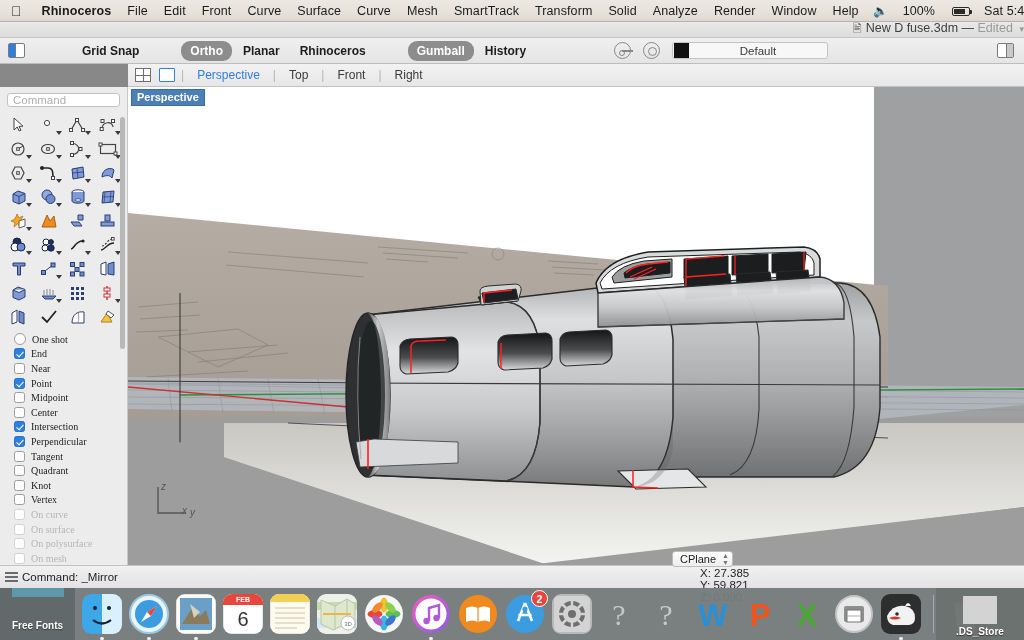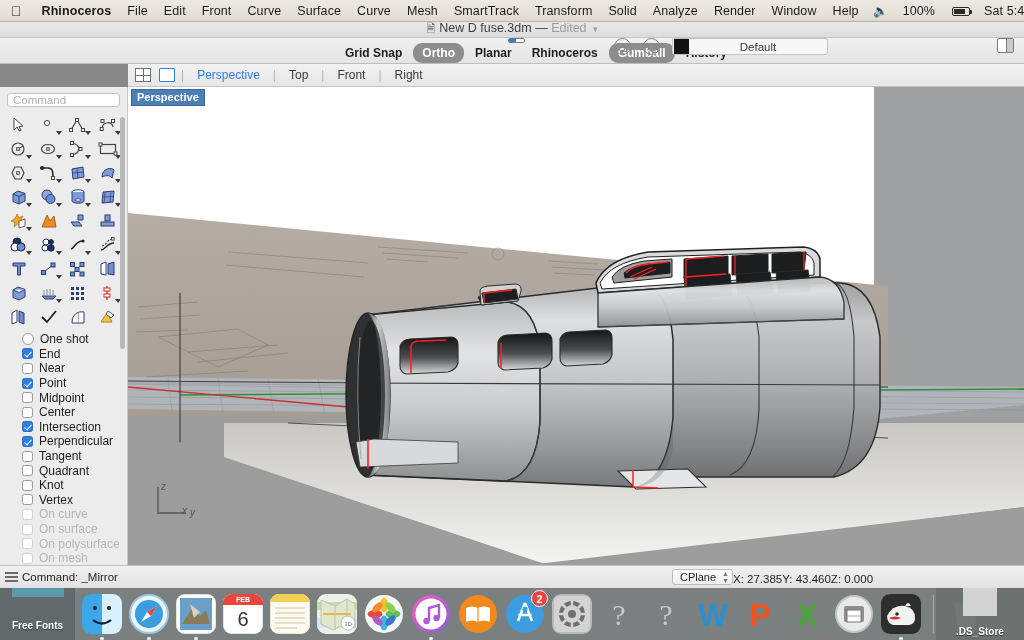--- a/index.html
+++ b/index.html
@@ -34,33 +34,33 @@
   .batt i { position: absolute; left: 1px; top: 1px; bottom: 1px; width: 68%; background: #2a2a2a; }
   .speaker-ic { font-size: 12px; }
 
   
   .titlebar {
     position: absolute; top: 22px; left: 0; width: 1024px; height: 16px;
     background: linear-gradient(to bottom, #e9e9e9, #dcdcdc);
     border-bottom: 1px solid #c6c6c6;
   }
   .title-text {
-    position: absolute; left: 0; right: 0; top: 20px; text-align: center;
+    position: absolute; left: 0; right: 0; top: 20px; text-align: right;
     font-size: 12.5px; color: #3d3d3d; white-space: nowrap;
   }
   .title-text .rhino-doc-ic { margin-right: 4px; font-size: 11px; }
   .title-text .edited { color: #9a9a9a; }
   .title-text .chev { color: #9a9a9a; font-size: 9px; margin-left: 3px; }
 
   
   .apptoolbar {
     position: absolute; top: 38px; left: 0; width: 1024px; height: 26px;
     background: linear-gradient(to bottom, #f0f0f0, #e4e4e4);
     border-bottom: 1px solid #bdbdbd;
-    display: flex; align-items: center; flex-direction: column;
+    display: flex; align-items: center;
   }
   .panel-toggle-left {
     margin-left: 8px; width: 17px; height: 15px; border: 1.4px solid #7b7b7b;
     border-radius: 2px; background: #fff; position: relative;
   }
   .panel-toggle-left::before {
     content: ""; position: absolute; left: 0; top: 0; bottom: 0; width: 6px;
     background: #2f7fe0; border-right: 1px solid #7b7b7b;
   }
   .panel-toggle-right {
@@ -69,21 +69,21 @@
   }
   .panel-toggle-right::after {
     content: ""; position: absolute; right: 0; top: 0; bottom: 0; width: 6px;
     background: #c9c9c9; border-left: 1px solid #7b7b7b;
   }
   .modes { display: flex; align-items: center; margin-left: 48px; gap: 2px; }
   .mode {
     font-size: 12px; font-weight: bold; color: #1d1d1d;
     padding: 3px 9px; border-radius: 9px; white-space: nowrap;
   }
-  .mode.on { background: #8d8d8d; color: #fff; }
+  .mode.on { background: #8d8d8d; color: #fff; margin-left: 31px; }
   .layer-group { position: absolute; left: 614px; display: flex; align-items: center; gap: 12px; }
   .lock-ic, .target-ic {
     width: 17px; height: 17px; border: 1.4px solid #888; border-radius: 50%;
     position: relative;
   }
   .lock-ic::after {
     content: ""; position: absolute; left: 7px; top: 7px; width: 11px; height: 2px;
     background: #888;
   }
   .lock-ic::before {
@@ -142,21 +142,21 @@
   .tool-cell {
     height: 24px; display: flex; align-items: center; justify-content: center;
     position: relative;
   }
   .tool-cell svg { display: block; }
   .tool-cell .tri {
     position: absolute; right: 2px; bottom: 2px;
     width: 0; height: 0; border-left: 3px solid transparent;
     border-right: 3px solid transparent; border-top: 4px solid #3a3a3a;
   }
-  .osnaps { padding: 3px 0 0 8px; font-size: 12px; color: #1d1d1d; }
+  .osnaps { padding: 3px 0 0 0; font-size: 10px; color: #1d1d1d; font-family: Liberation Serif, serif; }
   .osnap-row { display: flex; align-items: center; height: 14.6px; padding-left: 14px; }
   .osnap-box {
     width: 11px; height: 11px; border: 1px solid #9c9c9c; border-radius: 2.5px;
     background: #fdfdfd; margin-right: 6px; position: relative; flex: none;
   }
   .osnap-box.radio { border-radius: 50%; width: 12px; height: 12px; }
   .osnap-box.checked { background: #2f7fe0; border-color: #2671c9; }
   .osnap-box.checked::after {
     content: ""; position: absolute; left: 3.2px; top: 1px; width: 3px; height: 6px;
     border: solid #fff; border-width: 0 1.6px 1.6px 0; transform: rotate(42deg);
@@ -187,29 +187,29 @@
   
   .statusbar {
     position: absolute; left: 0; bottom: 52px; width: 1024px; height: 23px;
     background: linear-gradient(to bottom, #f1f1f1, #e2e2e2);
     border-top: 1px solid #c3c3c3;
     display: flex; align-items: center; font-size: 11.5px; color: #1e1e1e;
   }
   .hamburger { margin-left: 5px; width: 13px; }
   .hamburger i { display: block; height: 1.6px; background: #6b6b6b; margin: 2.2px 0; }
   .cmd-status { margin-left: 4px; white-space: nowrap; }
-  .status-right { position: absolute; left: 672px; display: flex; align-items: flex-end; }
+  .status-right { position: absolute; left: 672px; display: flex; align-items: flex-start; flex-direction: column; }
   .cplane-sel {
     height: 16px; background: linear-gradient(to bottom,#fdfdfd,#eeeeee);
     border: 1px solid #bcbcbc; border-radius: 3px;
     display: flex; align-items: center; padding: 0 3px 0 7px;
     font-size: 11px; color: #222;
   }
   .cplane-sel .arrows { margin-left: 6px; font-size: 7px; line-height: 7px; color: #777; }
-  .coord { font-size: 11.5px; white-space: nowrap; }
+  .coord { margin-left: 28px; font-size: 11.5px; white-space: nowrap; }
 
   
   .dock {
     position: absolute; left: 0; bottom: 0; width: 1024px; height: 52px;
     background: rgba(120,126,126,0.93);
     display: flex; align-items: flex-end;
   }
   .dock-stack {
     position: absolute; left: 0; bottom: 0; width: 75px; height: 52px;
     background: rgba(96,104,106,0.95);
@@ -236,21 +236,21 @@
     color: #fff; font-size: 10.5px; font-weight: bold;
     display: flex; align-items: center; justify-content: center;
   }
   .dock-div {
     width: 1px; height: 38px; background: rgba(255,255,255,0.33);
     margin: 0 7px 7px 7px;
   }
   .ds-store {
     position: absolute; right: 0; bottom: 0; width: 88px; height: 52px;
     background: rgba(108,114,112,0.95);
-    display: flex; flex-direction: column; align-items: center; justify-content: space-between;
+    display: flex; flex-direction: column; align-items: center; justify-content: flex-end;
     padding-bottom: 3px;
   }
   .ds-store .sheet { width: 34px; height: 28px; background: #d3d3d3; margin-bottom: 2px; }
   .ds-store .lbl { color: #fff; font-size: 10px; font-weight: bold; text-shadow: 0 1px 1px #333; }
 </style>
 </head>
 <body>
 
 <div id="screen">
 
@@ -863,21 +863,21 @@
         <i></i>
         <i></i>
       </div>
     <span class="cmd-status">Command: _Mirror</span>
     <div class="status-right">
       <div class="cplane-sel">
         <span>CPlane</span>
         <span class="arrows">▲<br>▼</span>
       </div>
       <span class="coord">X: 27.385</span>
-      <span class="coord">Y: 43.460</span>
+      <span class="coord">Y: 59.821</span>
       <span class="coord">Z: 0.000</span>
     </div>
   </div>
 
   <div class="dock">
     <div class="dock-stack">
       <div class="thumb"></div>
       <div class="lbl">Free Fonts</div>
     </div>
 

